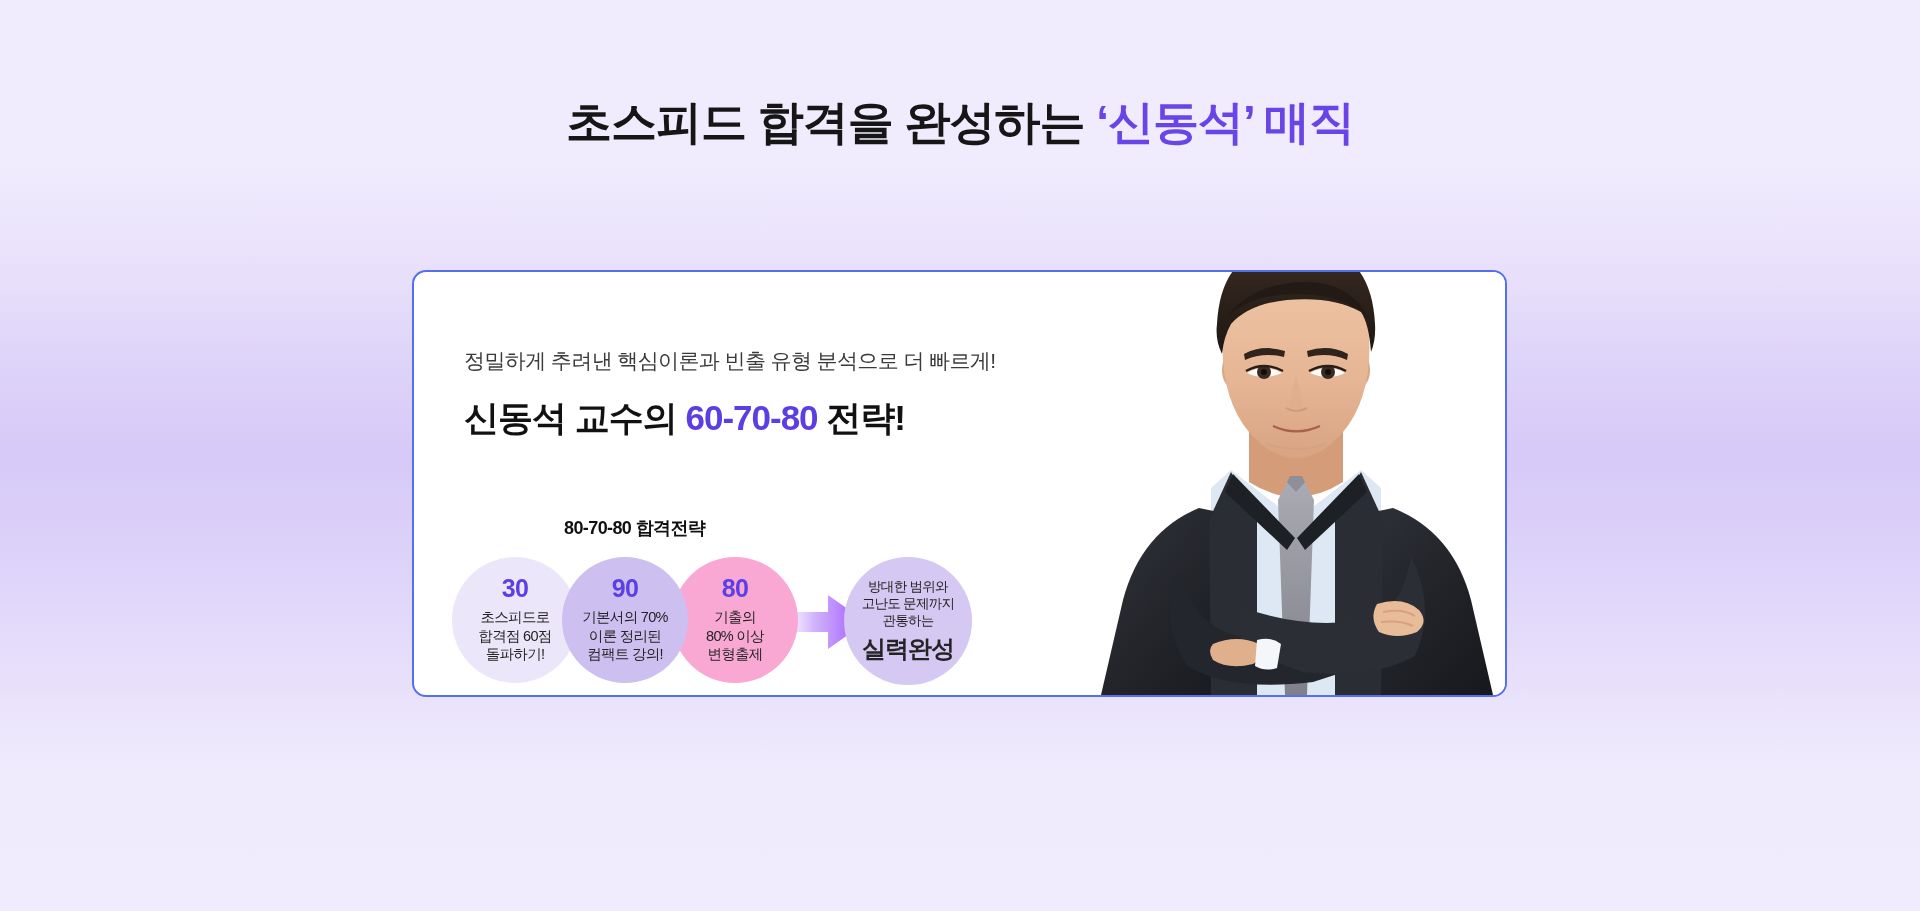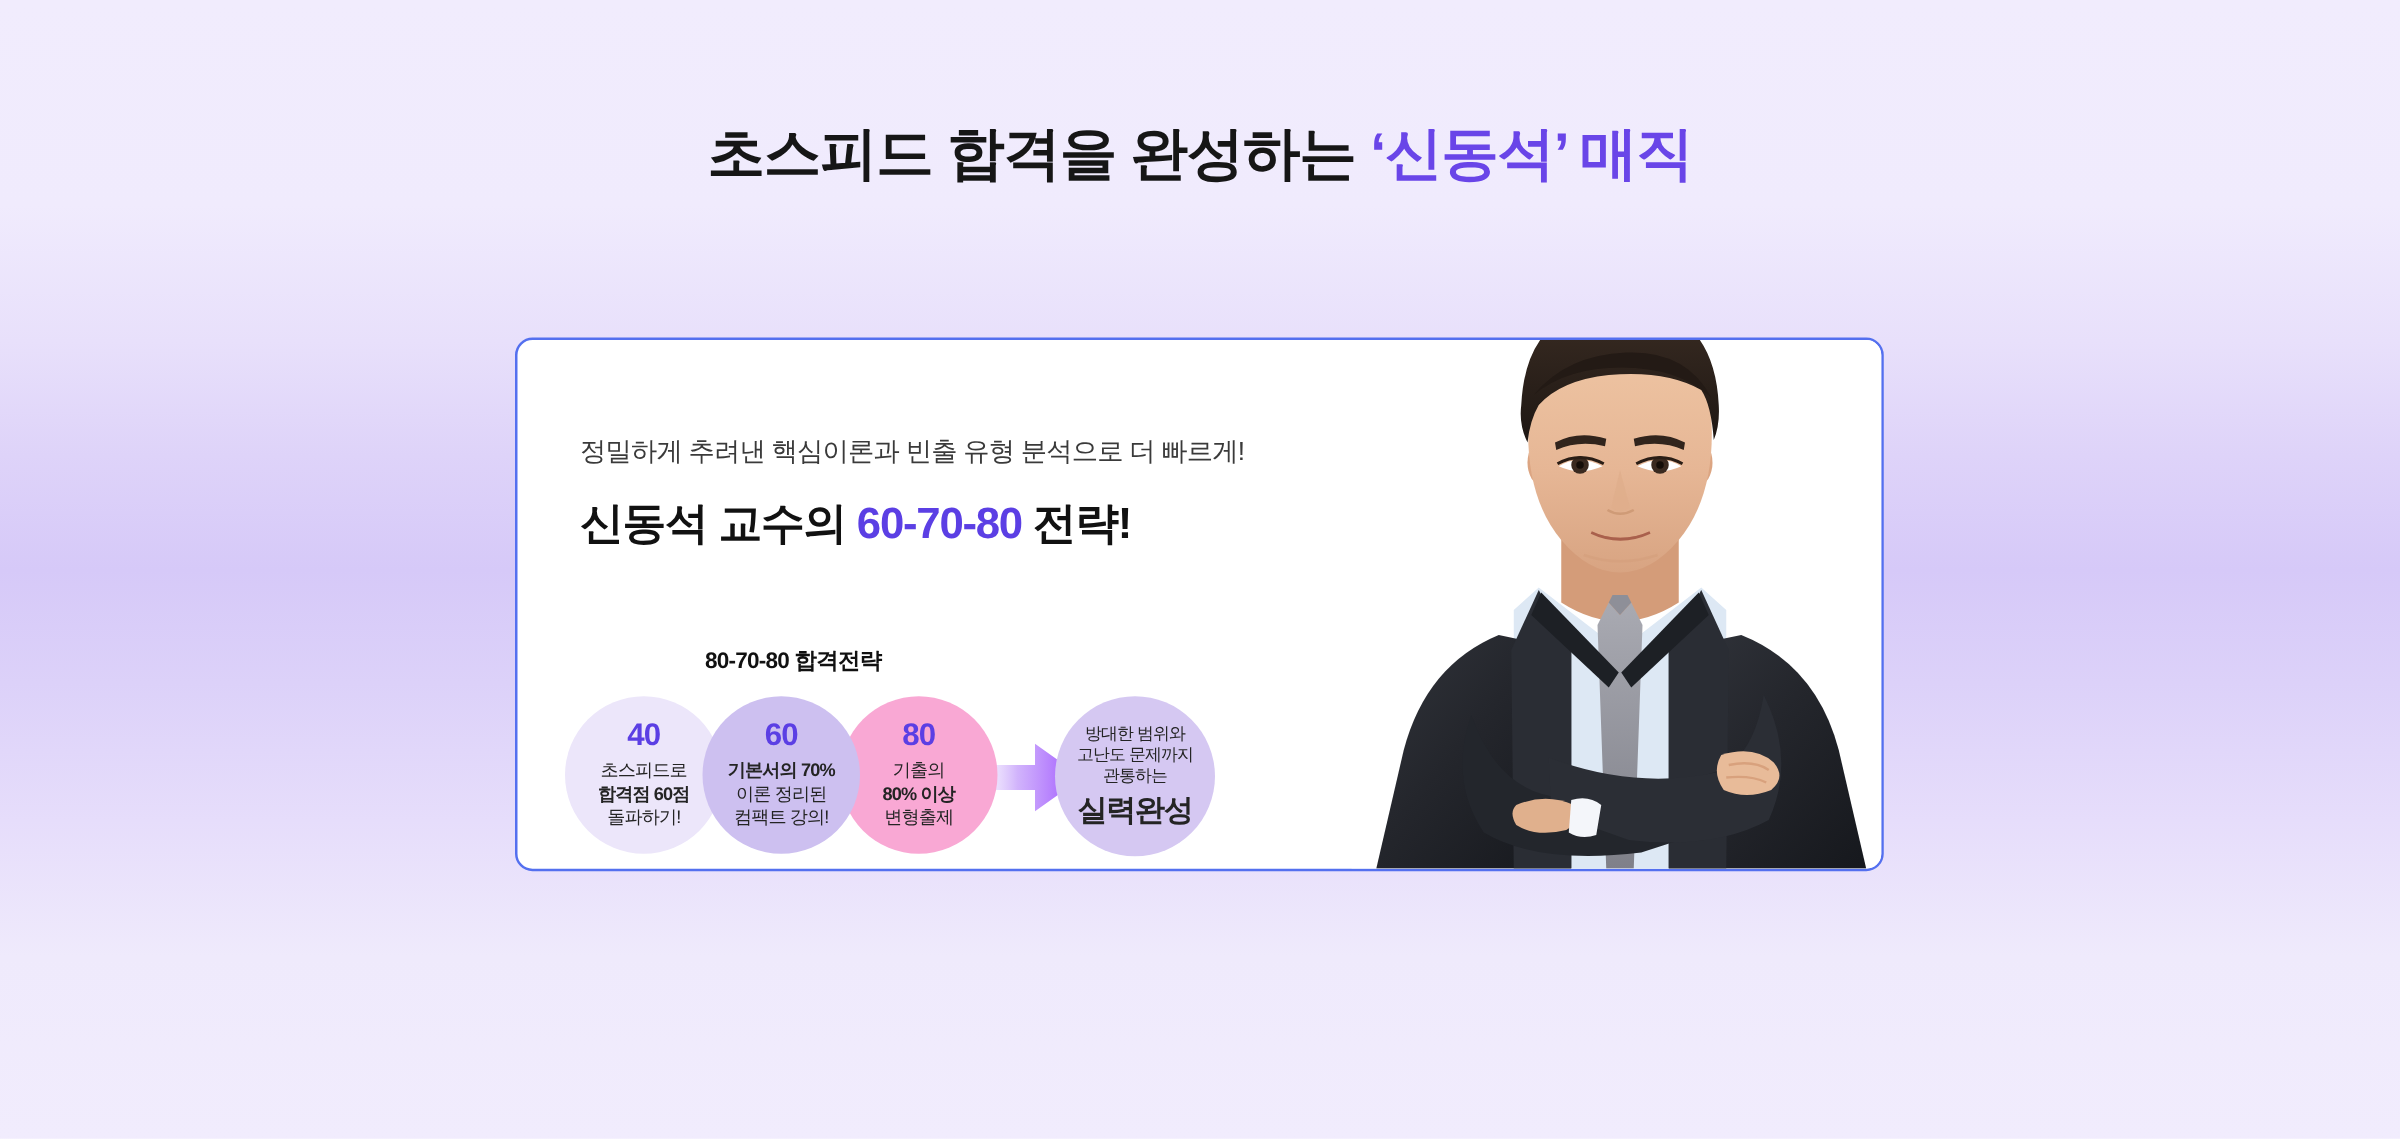--- a/index.html
+++ b/index.html
@@ -115,21 +115,21 @@
     box-sizing: border-box;
   }
   .bubble .num {
     font-size: 25px;
     font-weight: bold;
     color: #5b3fe4;
     line-height: 1;
     margin-bottom: 7px;
   }
   .bubble .ln { display: block; white-space: nowrap; }
-  .bubble .ln.b { font-weight: bold; }
+  .bubble .ln.b { font-weight: normal; }
 
   .bubble-1 { left: 0px;   background: #ece6fa; z-index: 2; }
   .bubble-2 { left: 110px; background: #cdc0f0; z-index: 3; }
   .bubble-3 { left: 220px; background: #f9a8d4; z-index: 2; }
   .bubble-4 { left: 392px; background: #d5c8f2; z-index: 4;
               width: 128px; height: 128px; }
   .bubble-4 .ln { font-size: 13.5px; }
   .bubble-4 .strong {
     display: block;
     font-size: 24px;
@@ -183,28 +183,28 @@
         <linearGradient id="arrowGrad" x1="0" y1="0" x2="1" y2="0">
           <stop offset="0%" stop-color="#e8ddfc" stop-opacity="0.25"></stop>
           <stop offset="38%" stop-color="#c9a6fb" stop-opacity="0.85"></stop>
           <stop offset="100%" stop-color="#9b4dff"></stop>
         </linearGradient>
       </defs>
       <path d="M0,19 L46,19 L46,2 L84,29 L46,56 L46,39 L0,39 Z" fill="url(#arrowGrad)"></path>
     </svg>
 
     <div class="bubble bubble-1">
-      <div class="num">40</div>
+      <div class="num">30</div>
       <span class="ln">초스피드로</span>
       <span class="ln b">합격점 60점</span>
       <span class="ln">돌파하기!</span>
     </div>
 
     <div class="bubble bubble-2">
-      <div class="num">60</div>
+      <div class="num">90</div>
       <span class="ln b">기본서의 70%</span>
       <span class="ln">이론 정리된</span>
       <span class="ln">컴팩트 강의!</span>
     </div>
 
     <div class="bubble bubble-3">
       <div class="num">80</div>
       <span class="ln">기출의</span>
       <span class="ln b">80% 이상</span>
       <span class="ln">변형출제</span>

